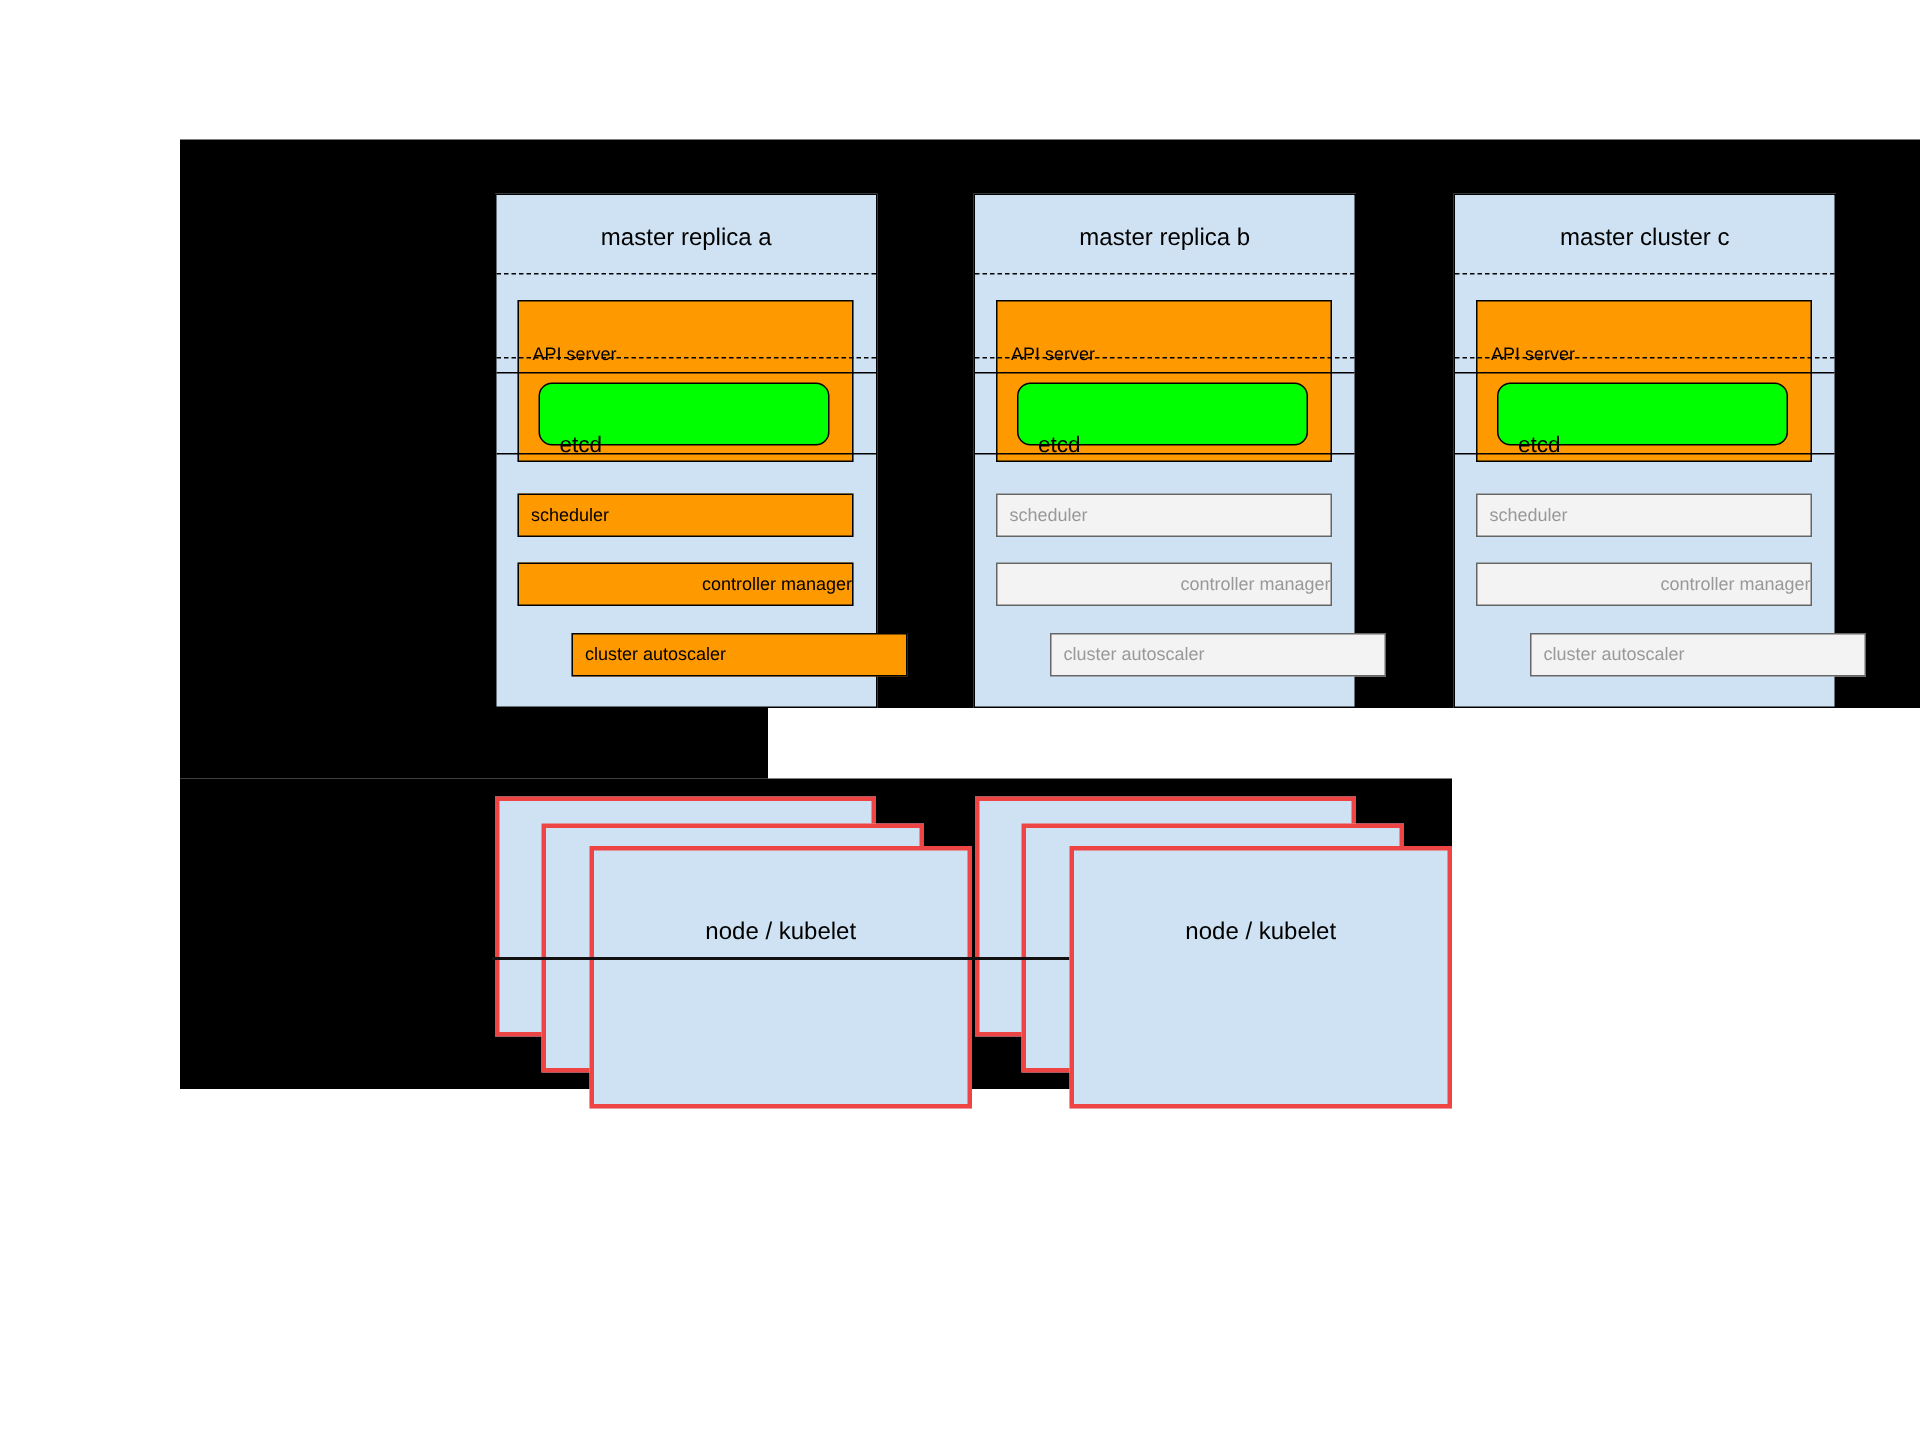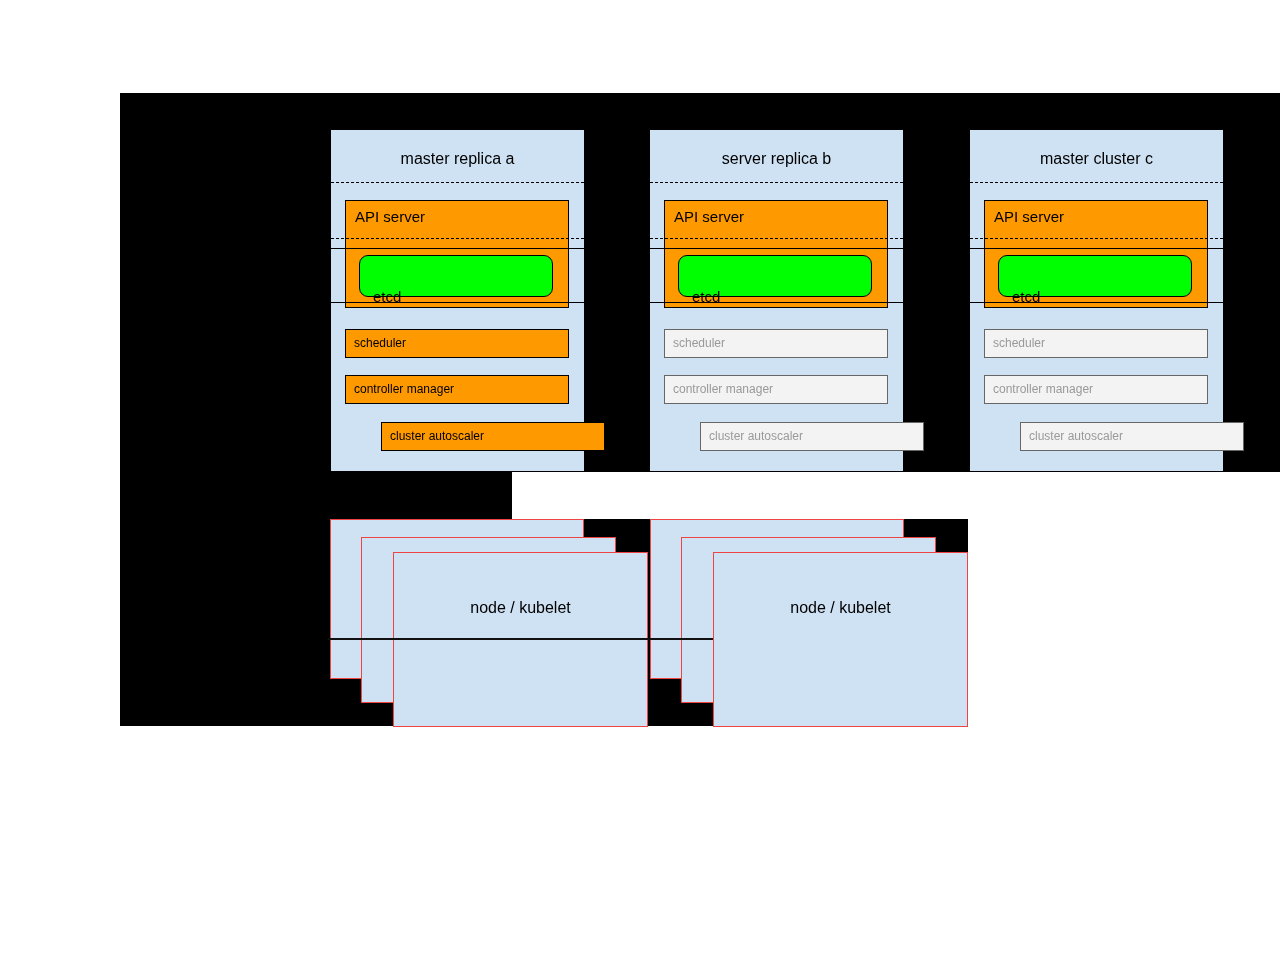--- a/index.html
+++ b/index.html
@@ -31,42 +31,42 @@
   .solid  { border-top:1px solid  #000; }
   .l-dash1  { top:52px; }
   .l-dash2  { top:108px; }
   .l-solid1 { top:118px; }
   .l-solid2 { top:172px; }
 
   .api-box {
     position:absolute; left:14px; top:70px; width:224px; height:108px;
     background:#ff9900; border:1px solid #000;
   }
-  .api-label { position:absolute; left:9px; top:7px; font-size:15px; }
+  .api-label { position:absolute; left:9px; top:28px; font-size:12px; }
 
   .etcd-box {
     position:absolute; left:28px; top:125px; width:194px; height:42px;
     background:#00ff00; border:1.5px solid #000; border-radius:9px;
     display:flex; align-items:center; z-index:2;
   }
   .etcd-label { padding-left:13px; font-size:15px;margin-top:41px; }
 
   .svc {
     position:absolute; left:14px; width:224px; height:29px;
     background:#ff9900; border:1px solid #000;
     font-size:12px; line-height:27px; padding-left:8px;
     white-space:nowrap; overflow:hidden;
   }
   .svc-1 { top:199px; }
-  .svc-2 { top:245px; }
+  .svc-2 { top:245px;text-align:right; }
   .svc-3 { top:292px;margin-left:36px; }
   .svc.standby { background:#f3f3f3; border:1px solid #666666; color:#999999; }
 
   
-  .nbox { position:absolute; background:#cfe2f3; border:1px solid #ef4444; }
+  .nbox { position:absolute; background:#cfe2f3; border:3px solid #ef4444;margin-top:12px; }
   .n-back   { top:519px; width:254px; height:160px; z-index:1; }
   .n-middle { top:537px; width:255px; height:166px; z-index:2; }
   .n-front  { top:552px; width:255px; height:175px; z-index:3; }
   #stack-a .n-back   { left:330px; }
   #stack-a .n-middle { left:361px; }
   #stack-a .n-front  { left:393px; }
   #stack-b .n-back   { left:650px; }
   #stack-b .n-middle { left:681px; }
   #stack-b .n-front  { left:713px; z-index:5; }
   .n-label {
@@ -98,21 +98,21 @@
     <div class="etcd-box">
       <span class="etcd-label">etcd</span>
     </div>
     <div class="hline solid l-solid2"></div>
     <div class="svc svc-1">scheduler</div>
     <div class="svc svc-2">controller manager</div>
     <div class="svc svc-3">cluster autoscaler</div>
   </div>
 
   <div class="master" id="master-b">
-    <div class="m-title">server replica b</div>
+    <div class="m-title">master replica b</div>
     <div class="hline dashed l-dash1"></div>
     <div class="api-box">
       <div class="api-label">API server</div>
     </div>
     <div class="hline dashed l-dash2"></div>
     <div class="hline solid l-solid1"></div>
     <div class="etcd-box">
       <span class="etcd-label">etcd</span>
     </div>
     <div class="hline solid l-solid2"></div>

